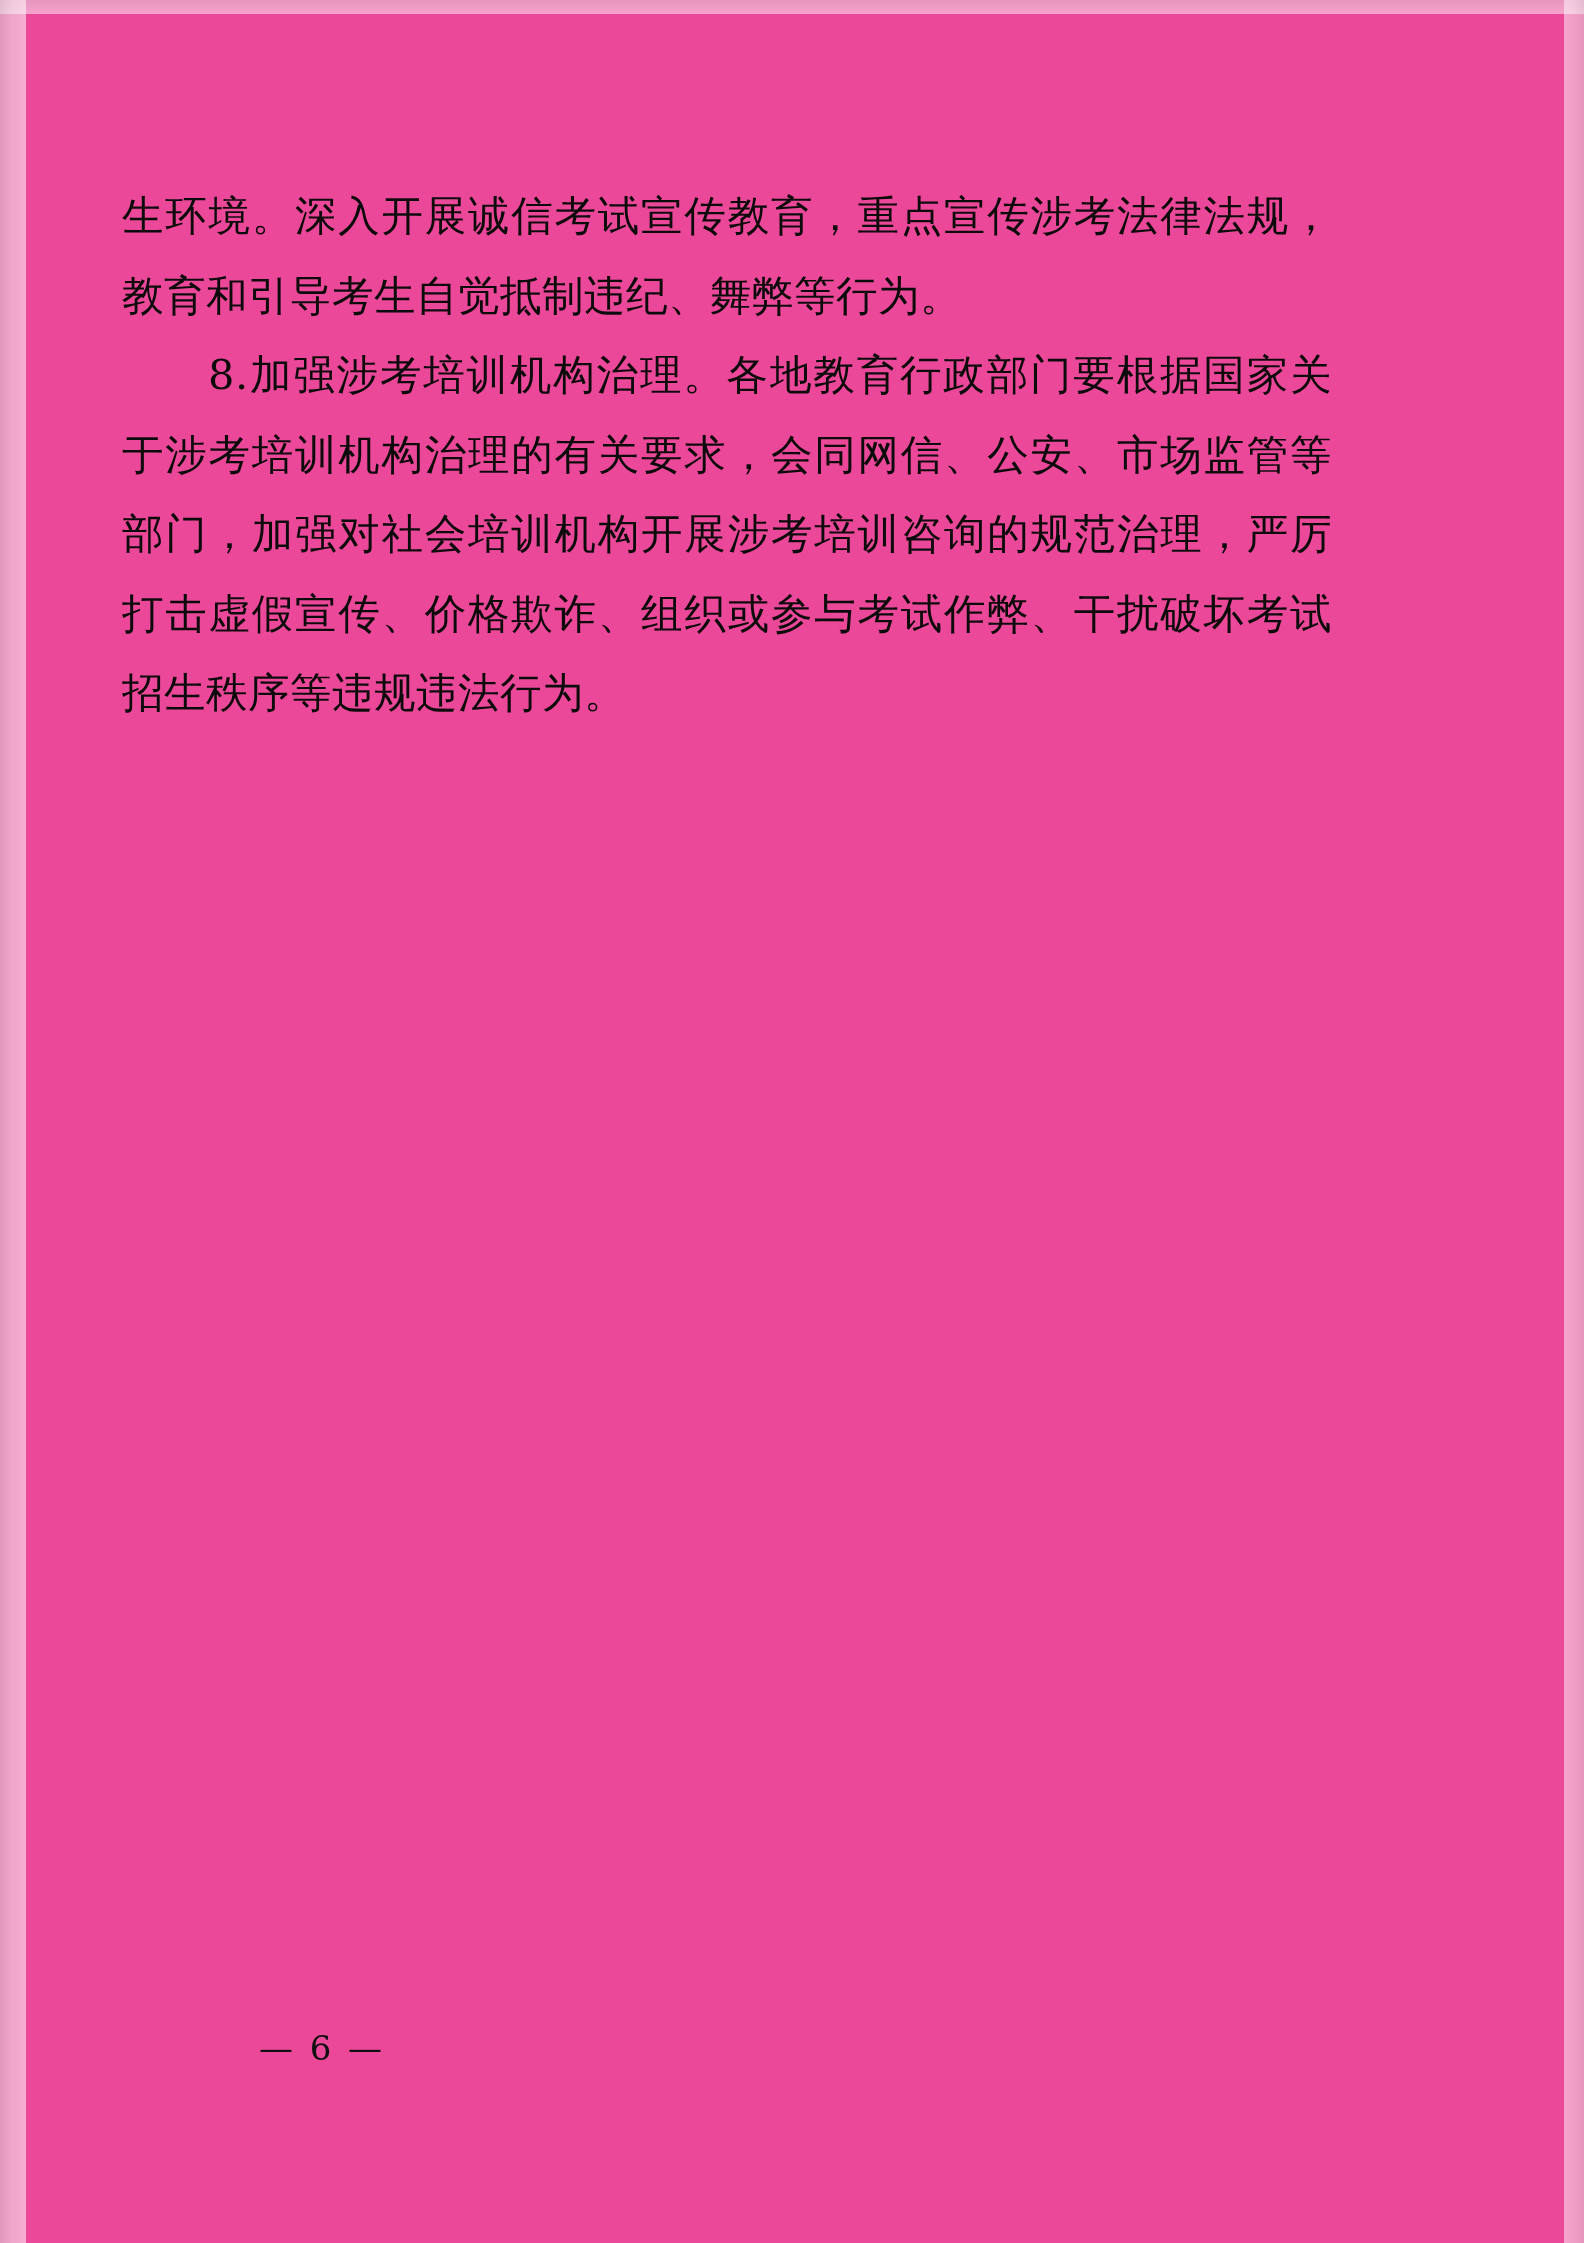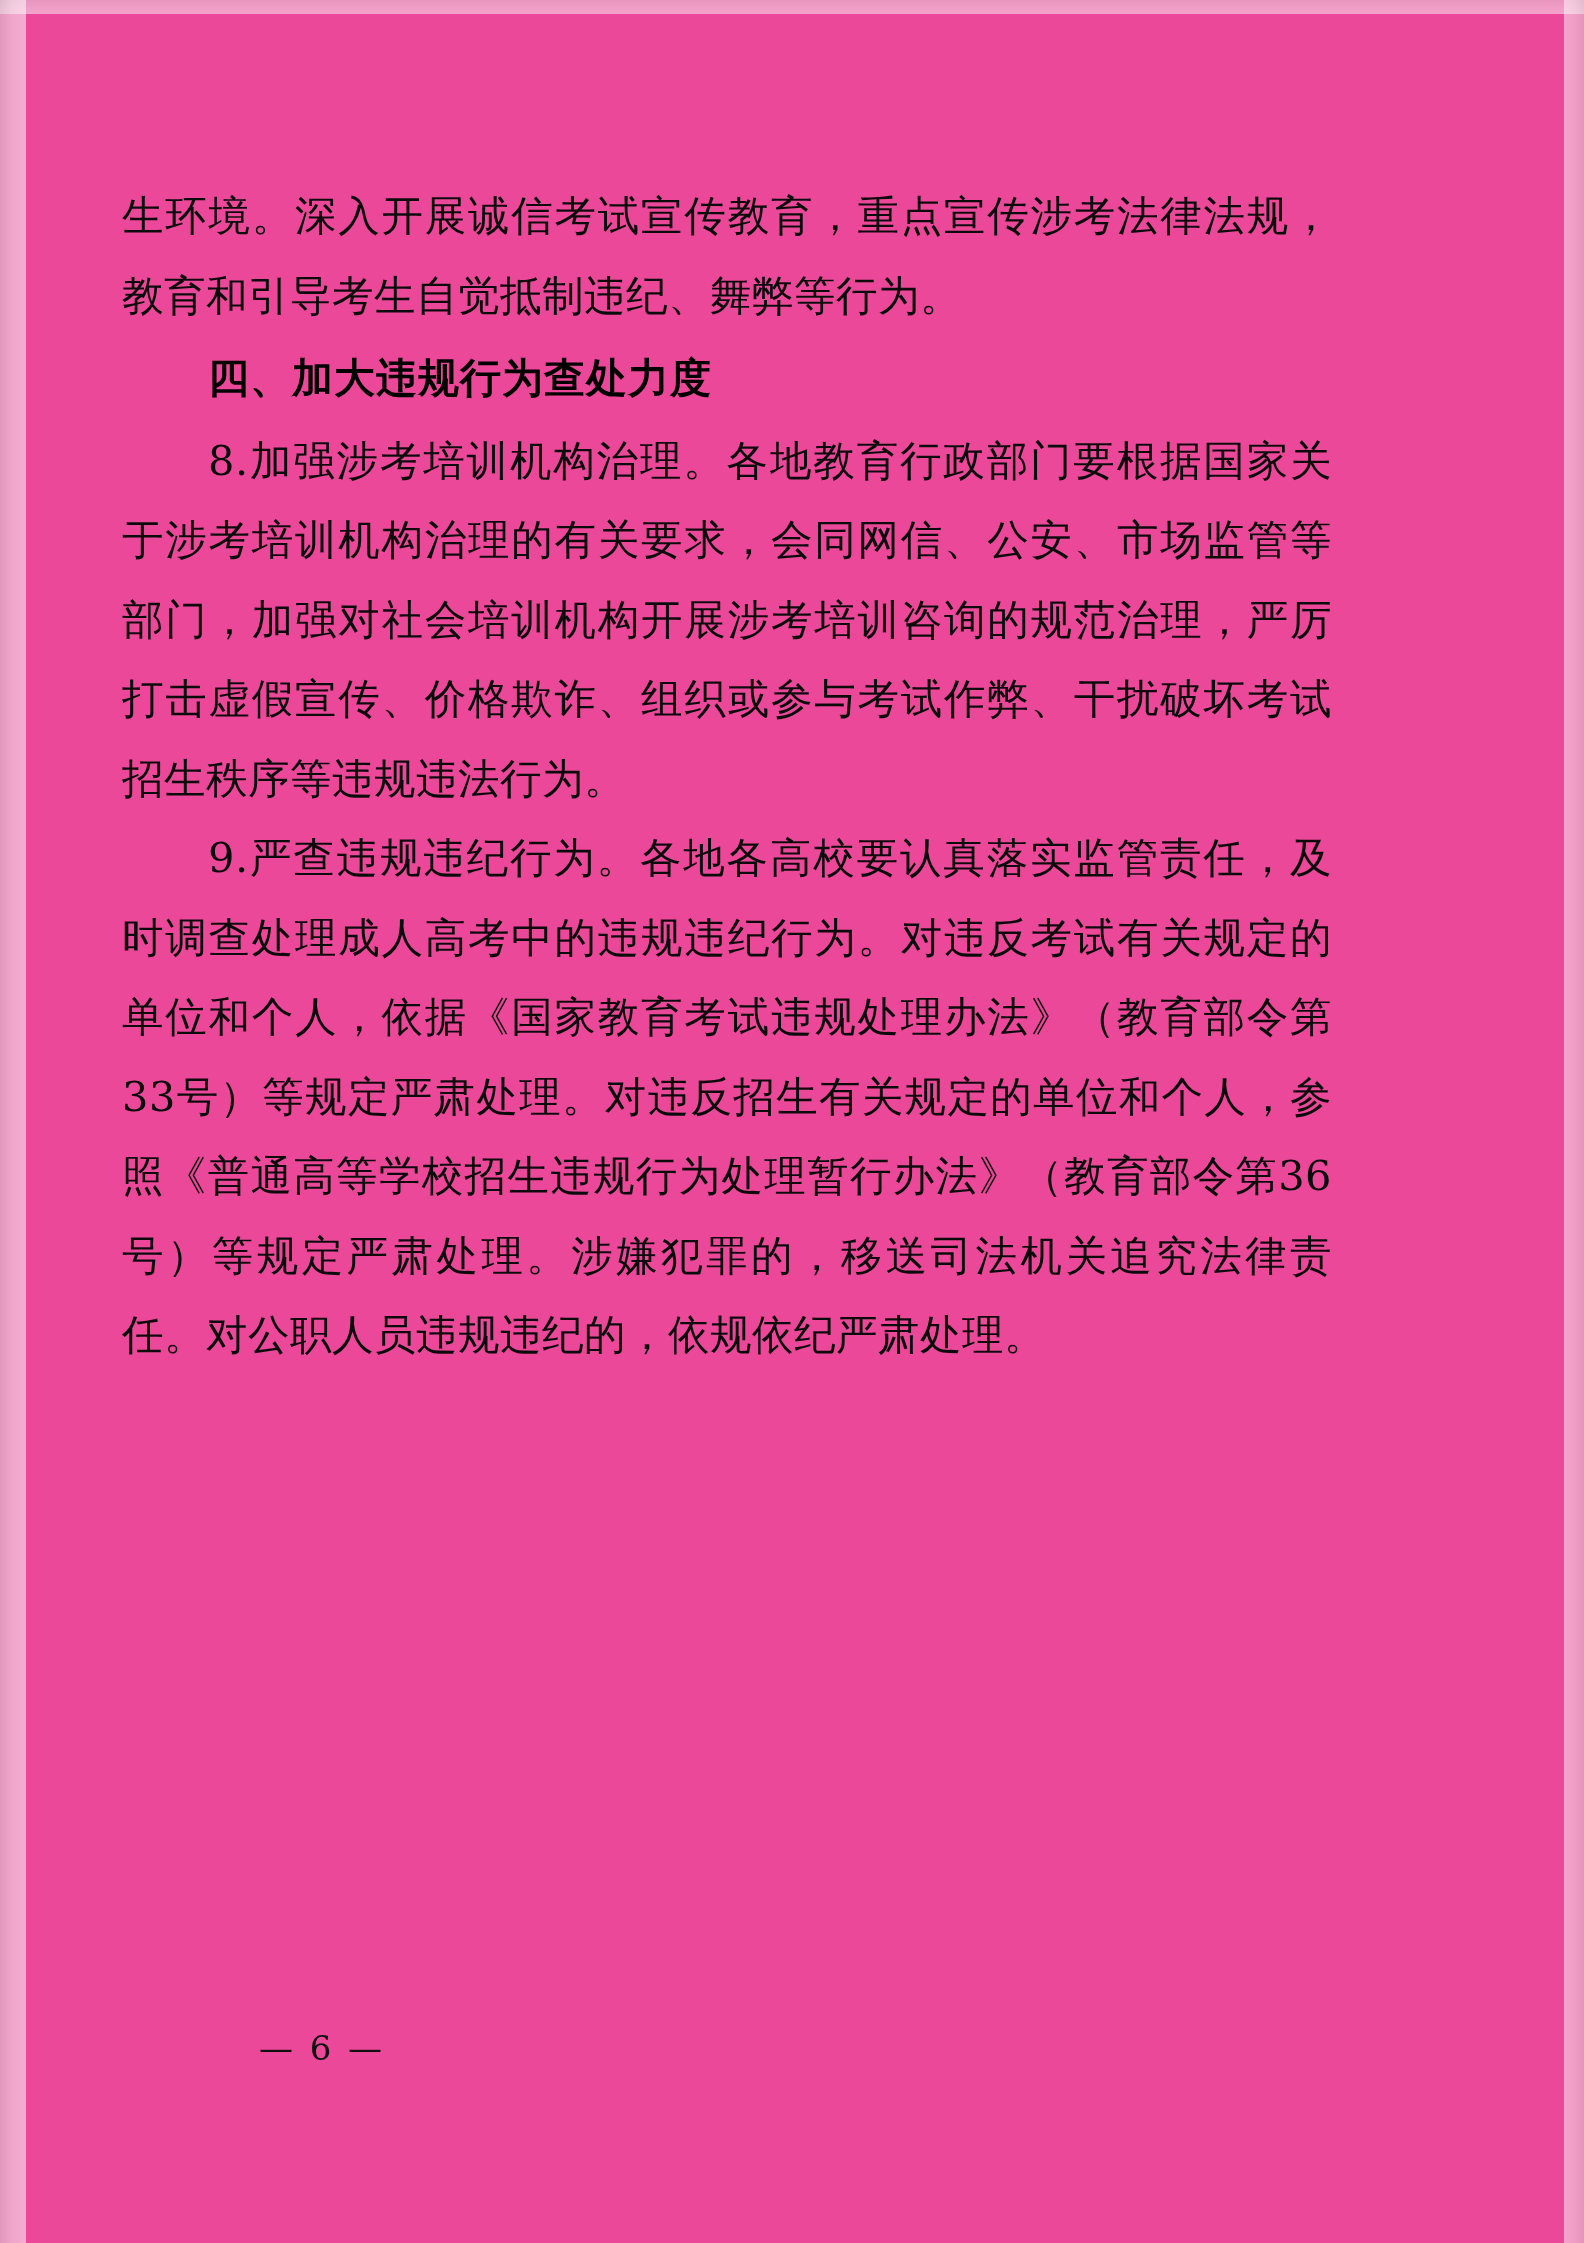--- a/index.html
+++ b/index.html
@@ -93,23 +93,21 @@
 
   <div class="scan-edge-top"></div>
   <div class="scan-edge-left"></div>
   <div class="scan-edge-right"></div>
 
   <div class="body-area">
 
     <p class="para">生环境。深入开展诚信考试宣传教育，重点宣传涉考法律法规，教育和引导考生自觉抵制违纪、舞弊等行为。</p>
 
 
-    <h2 class="section-heading">四、加大违规行为查处力度</h2>
 
     <p class="para indent">8.加强涉考培训机构治理。各地教育行政部门要根据国家关于涉考培训机构治理的有关要求，会同网信、公安、市场监管等部门，加强对社会培训机构开展涉考培训咨询的规范治理，严厉打击虚假宣传、价格欺诈、组织或参与考试作弊、干扰破坏考试招生秩序等违规违法行为。</p>
 
-    <p class="para indent">9.严查违规违纪行为。各地各高校要认真落实监管责任，及时调查处理成人高考中的违规违纪行为。对违反考试有关规定的单位和个人，依据《国家教育考试违规处理办法》（教育部令第33号）等规定严肃处理。对违反招生有关规定的单位和个人，参照《普通高等学校招生违规行为处理暂行办法》（教育部令第36号）等规定严肃处理。涉嫌犯罪的，移送司法机关追究法律责任。对公职人员违规违纪的，依规依纪严肃处理。</p>
 
   </div>
 
   <div class="page-number">— 6 —</div>
 
 </div>
 
 </body></html>

